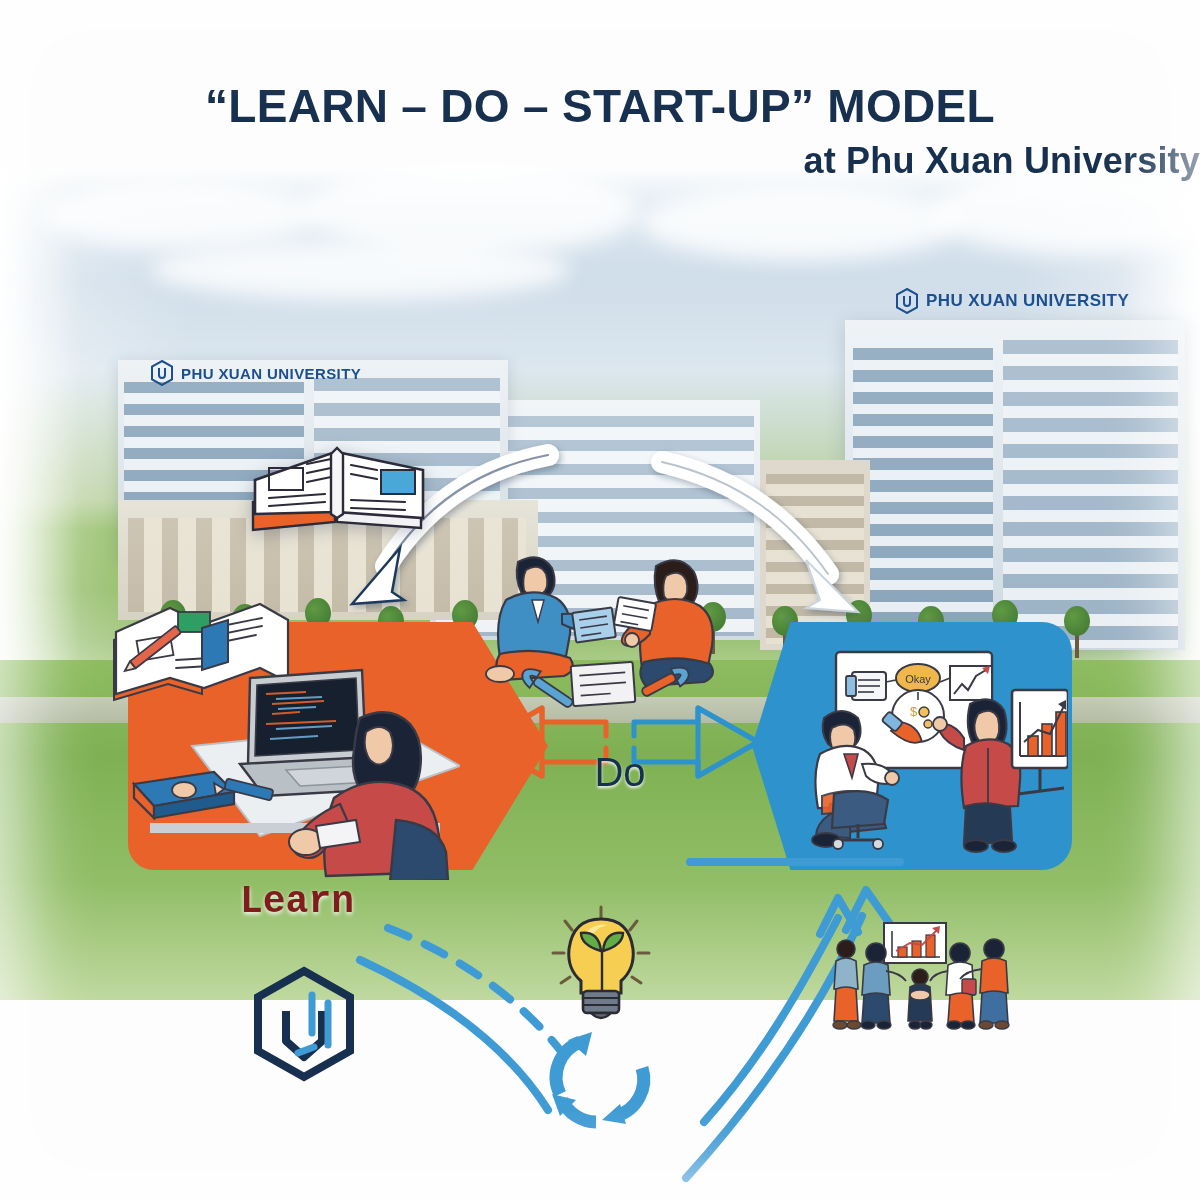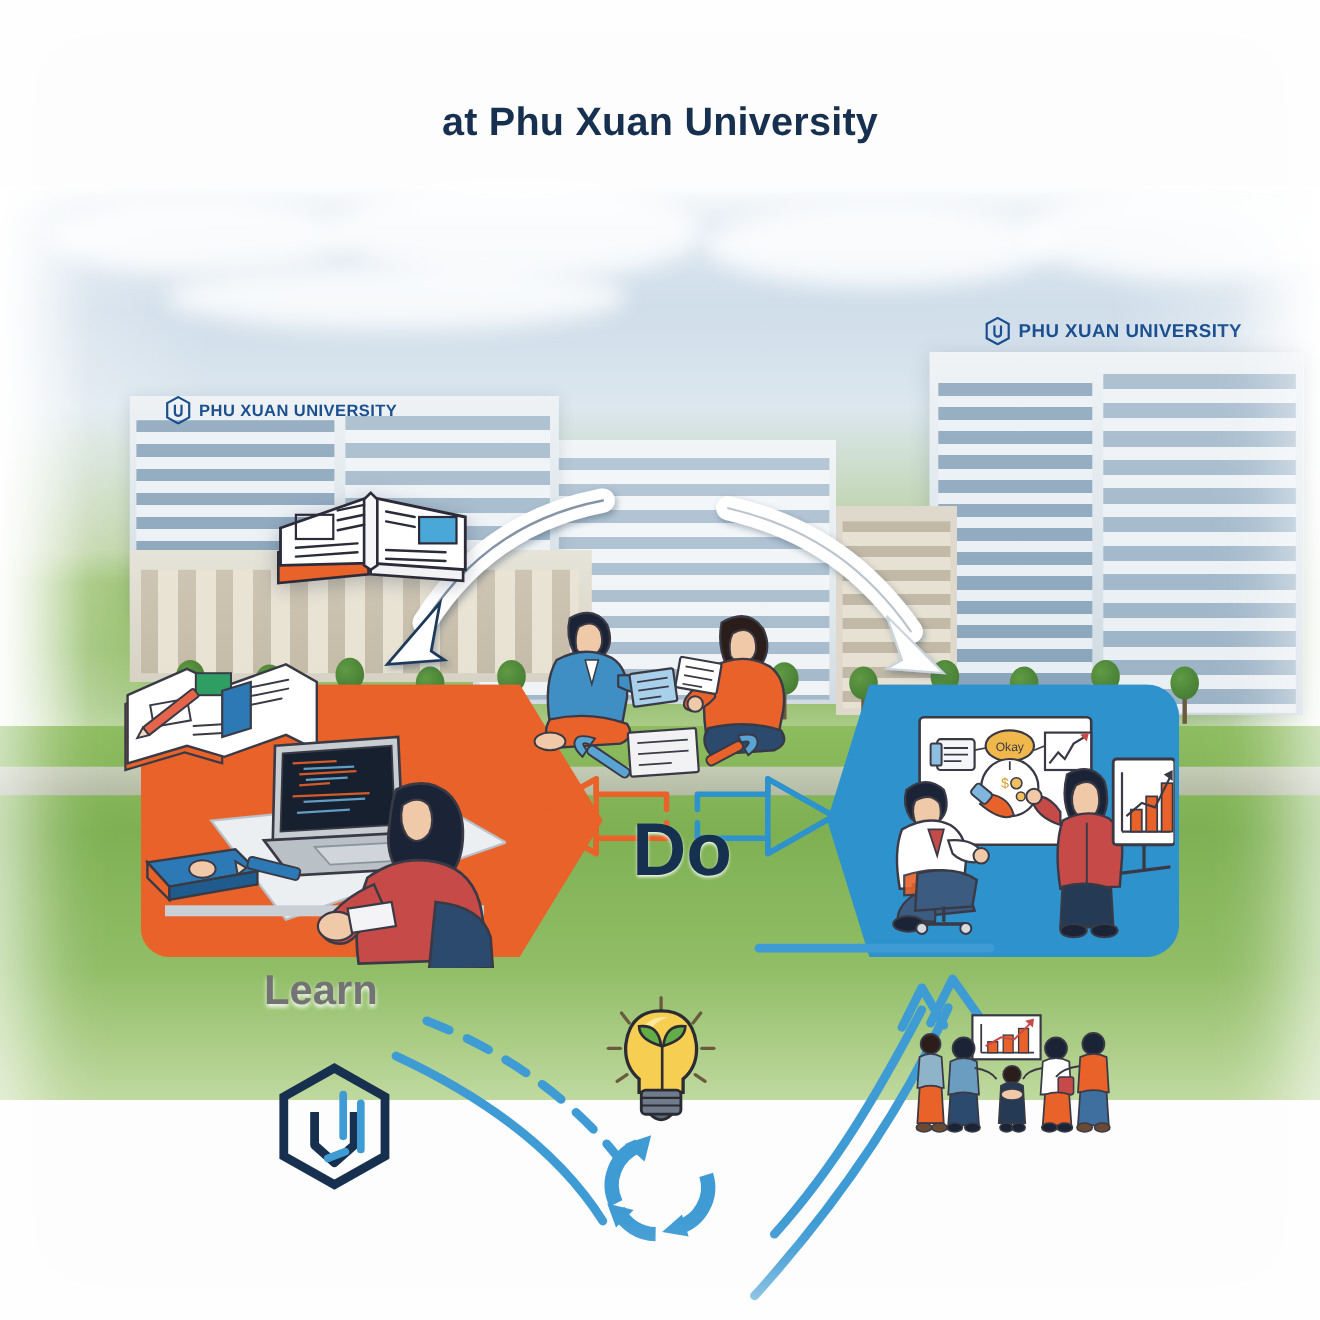--- a/index.html
+++ b/index.html
@@ -82,20 +82,21 @@
     position:absolute;left:0;top:82px;width:1200px;text-align:center;z-index:40;
     color:#17304f;
   }
   .headline .l1{
     font-size:46px;font-weight:700;letter-spacing:.3px;line-height:1.08;
     text-shadow:0 2px 4px rgba(255,255,255,.95), 0 0 18px rgba(255,255,255,.9);
   }
   .headline .l2{
     font-size:36px;font-weight:700;margin-top:8px;letter-spacing:.2px;
     text-shadow:0 2px 4px rgba(255,255,255,.95), 0 0 18px rgba(255,255,255,.9);
+    text-align:right;
   }
 
   
   .bubble{
     position:absolute;left:527px;top:430px;width:140px;height:92px;z-index:35;
     background:#fff;border-radius:50%/52%;
     box-shadow:0 4px 16px rgba(30,50,80,.22);
     display:flex;align-items:center;justify-content:center;
   }
   .bubble .btxt{
@@ -126,29 +127,30 @@
     position:absolute;inset:0;background:#2e92cd;
     clip-path:polygon(12% 0%, 100% 0%, 100% 100%, 12% 100%, 0% 50%);
     border-radius:0 30px 30px 0;
   }
 
   
   .doband{position:absolute;left:420px;top:700px;width:400px;height:120px;z-index:30;}
   .doword{
     position:absolute;left:0;top:0;width:400px;height:120px;
     display:flex;align-items:center;justify-content:center;
-    font-size:68px;font-weight:700;color:#16304f;
+    font-size:40px;font-weight:400;color:#16304f;
     text-shadow:0 2px 3px rgba(255,255,255,.9);
     padding-top:24px;box-sizing:border-box;
   }
 
   
   .plabel{
-    position:absolute;z-index:32;font-size:38px;font-weight:700;color:#737373;
+    position:absolute;z-index:32;font-size:38px;font-weight:700;color:#7f1d1d;
     text-shadow:0 2px 4px rgba(255,255,255,.95);
+    font-family:Liberation Mono, monospace;
   }
   .label-learn{left:240px;top:880px;}
   .label-start{left:822px;top:1032px;}
 
   
   .hexlogo{position:absolute;left:248px;top:965px;width:112px;height:118px;z-index:31;}
   .bulb{position:absolute;left:545px;top:905px;width:112px;height:130px;z-index:31;}
   .cycle{position:absolute;left:530px;top:1020px;width:142px;height:110px;z-index:31;}
   .team{position:absolute;left:822px;top:915px;width:200px;height:120px;z-index:31;}
 
@@ -224,20 +226,21 @@
 
   <div class="sign right">
     <svg class="hexmark" viewBox="0 0 24 26">
       <polygon points="12,1 22,6.5 22,19.5 12,25 2,19.5 2,6.5" fill="none" stroke="#1b4f8f" stroke-width="2"></polygon>
       <path d="M9 8 L9 15 Q9 18 12 18 Q15 18 15 15 L15 8" fill="none" stroke="#1b4f8f" stroke-width="2"></path>
     </svg>
     <span class="signtext">PHU XUAN UNIVERSITY</span>
   </div>
 
   <div class="headline">
+    <div class="l1">“LEARN – DO – START-UP” MODEL</div>
     <div class="l2">at Phu Xuan University</div>
   </div>
 
   <svg class="whitearrows" viewBox="0 0 1200 1200">
     <defs>
       <filter id="wsh" x="-40%" y="-40%" width="180%" height="180%">
         <feDropShadow dx="2" dy="3" stdDeviation="3" flood-color="#16304f" flood-opacity=".35"></feDropShadow>
       </filter>
     </defs>
 

